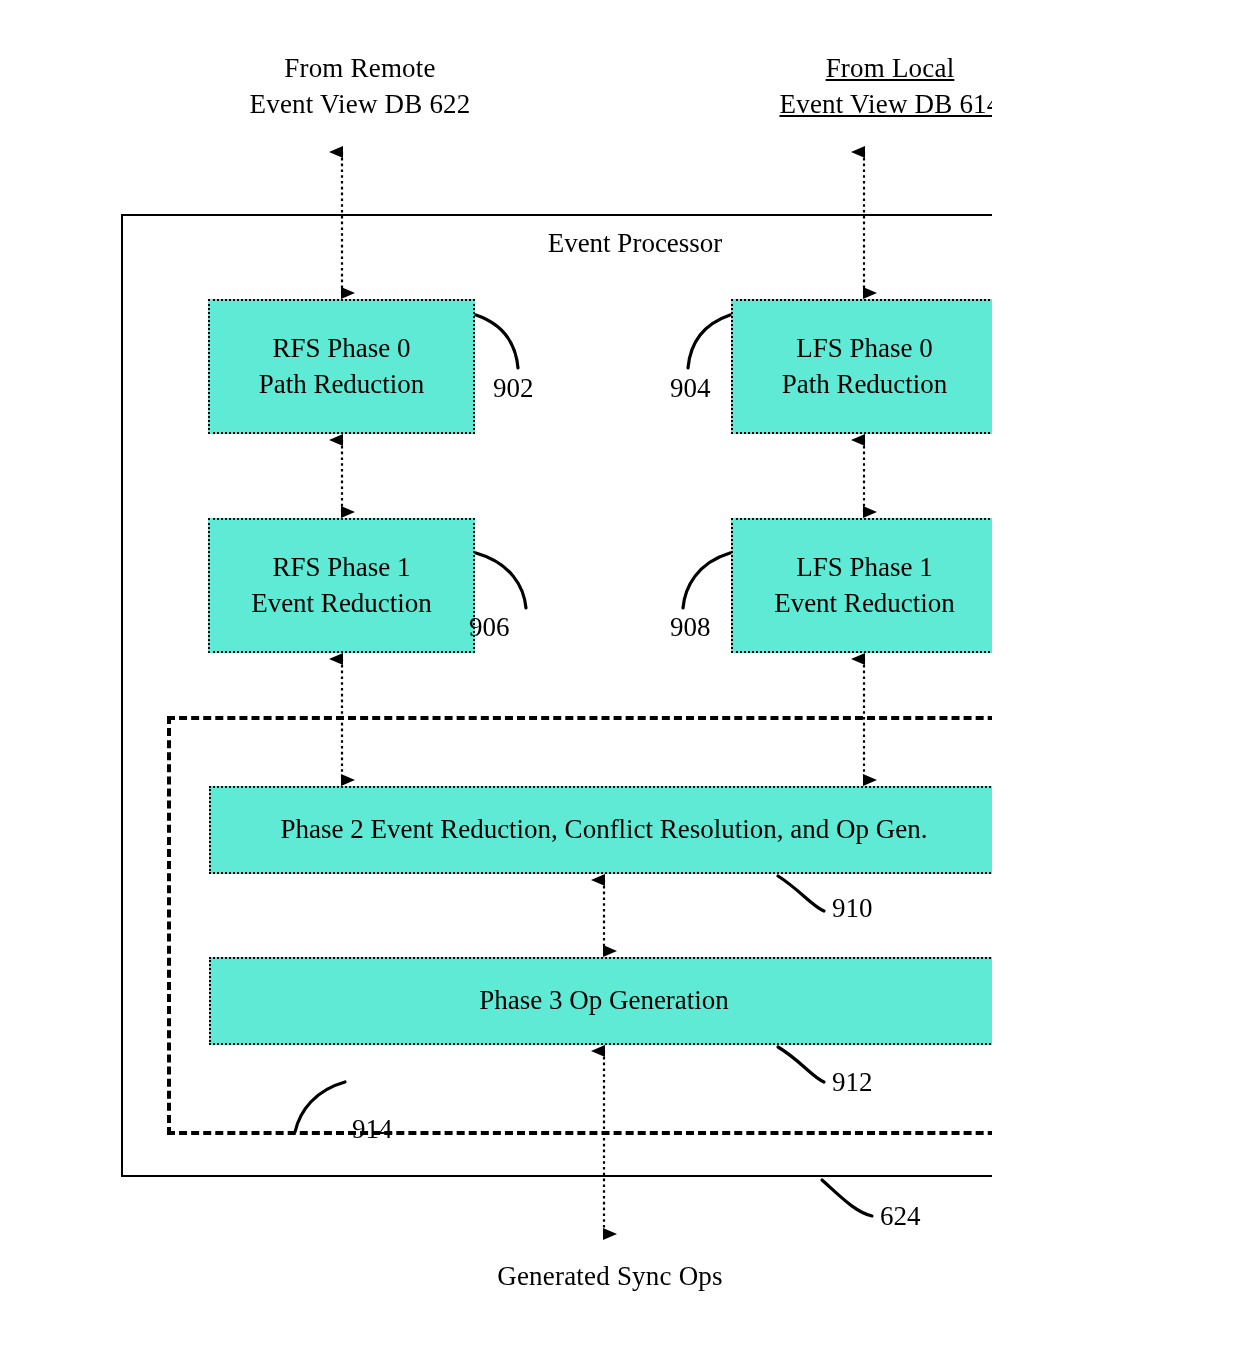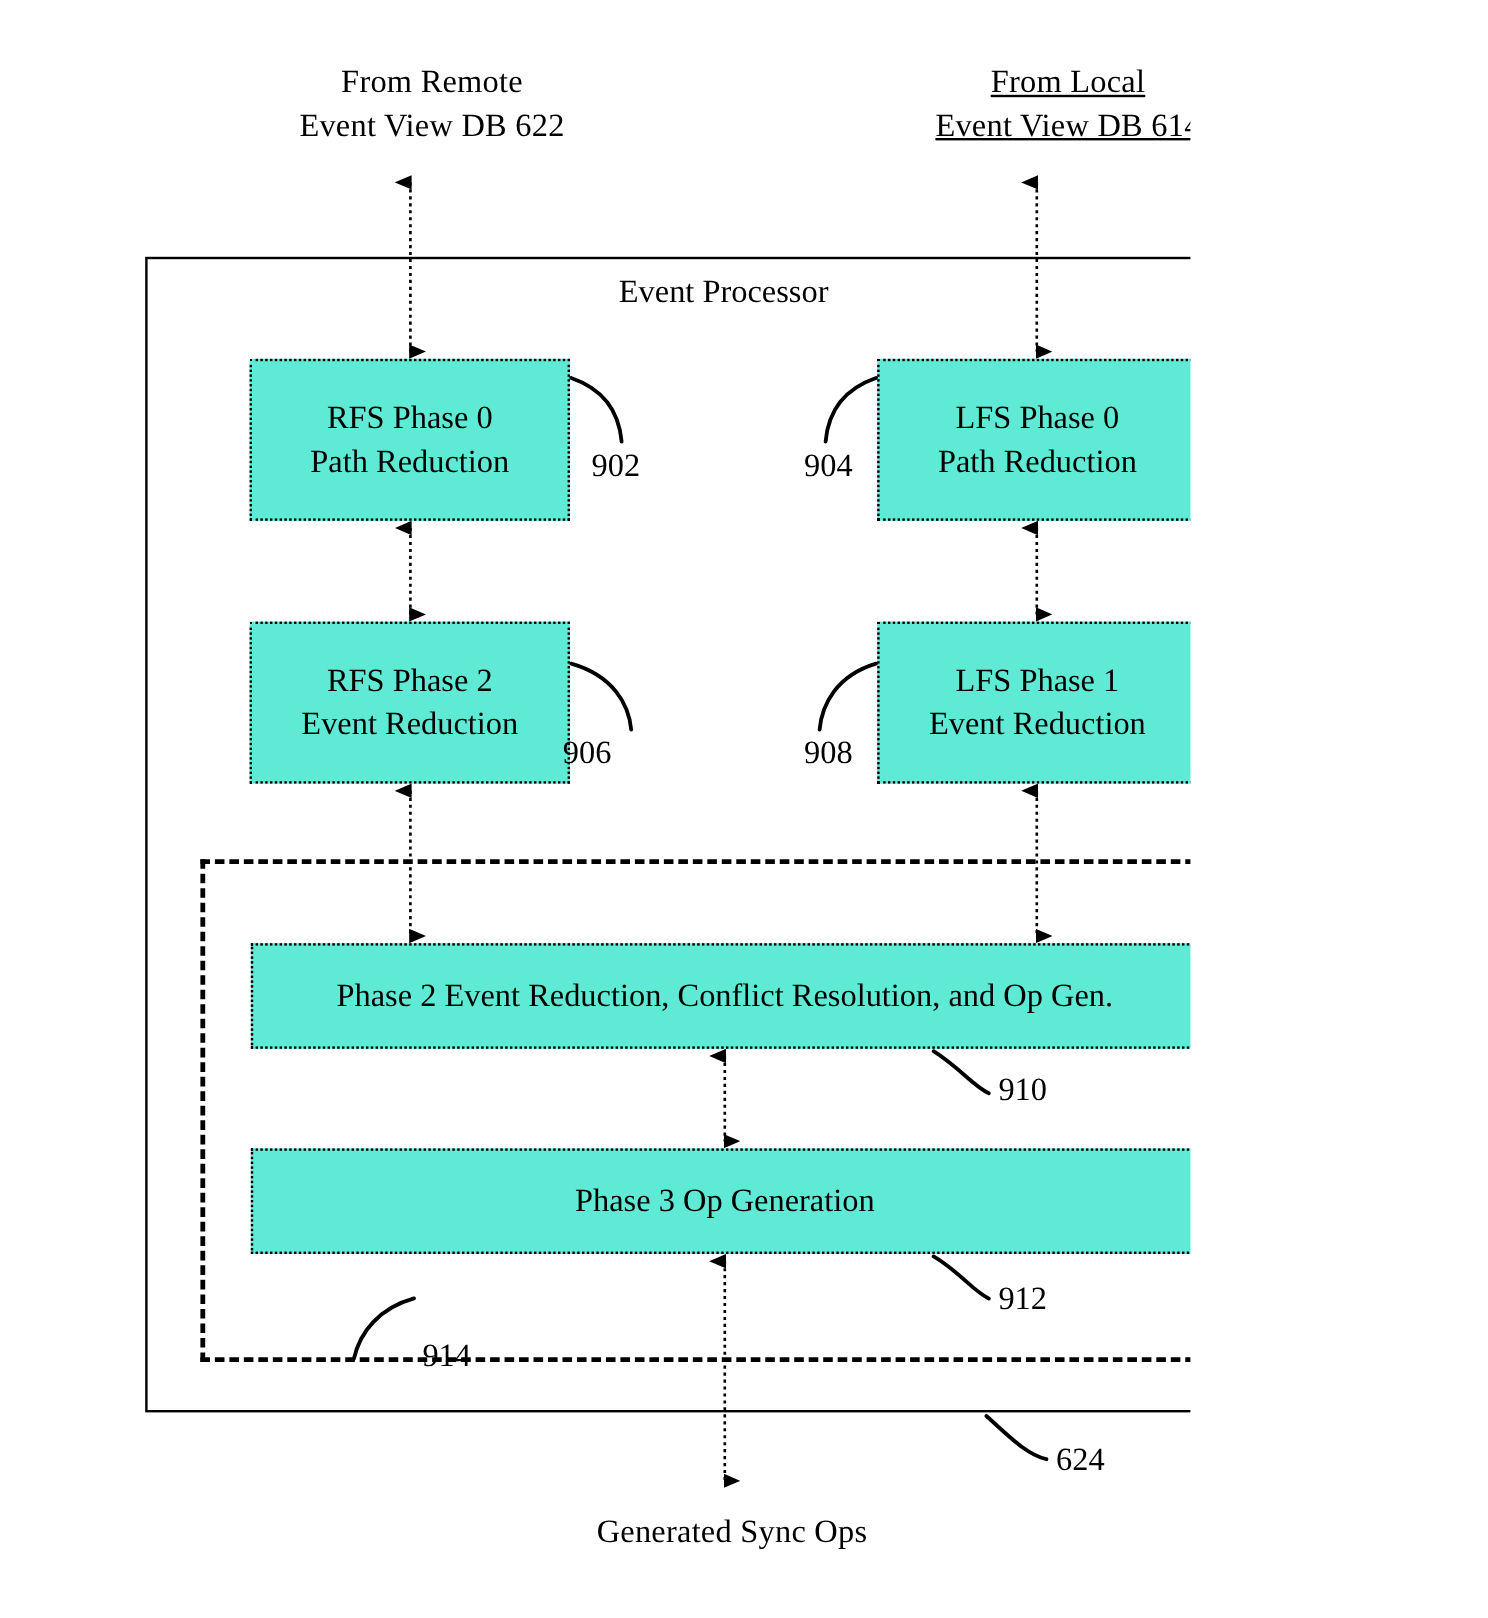--- a/index.html
+++ b/index.html
@@ -38,20 +38,21 @@
   
   .outer-frame {
     border: 2.5px solid #000;
     box-sizing: border-box;
     background: transparent;
   }
   .frame-title {
     font-size: 27px;
     text-align: center;
     width: 100%;
+    padding-left: 32px;
   }
 
   
   .dashed-frame {
     box-sizing: border-box;
     border: 4px dashed #000;
     background: transparent;
   }
 
   
@@ -103,21 +104,21 @@
     <span class="dbox-text">RFS Phase 0
 Path Reduction</span>
   </div>
 
   <div class="abs dbox" style="left:731px; top:299px; width:267px; height:135px;">
     <span class="dbox-text">LFS Phase 0
 Path Reduction</span>
   </div>
 
   <div class="abs dbox" style="left:208px; top:518px; width:267px; height:135px;">
-    <span class="dbox-text">RFS Phase 2
+    <span class="dbox-text">RFS Phase 1
 Event Reduction</span>
   </div>
 
   <div class="abs dbox" style="left:731px; top:518px; width:267px; height:135px;">
     <span class="dbox-text">LFS Phase 1
 Event Reduction</span>
   </div>
 
   <div class="abs dbox wide" style="left:209px; top:786px; width:790px; height:88px;">
     <span class="dbox-text">Phase 2 Event Reduction, Conflict Resolution, and Op Gen.</span>

